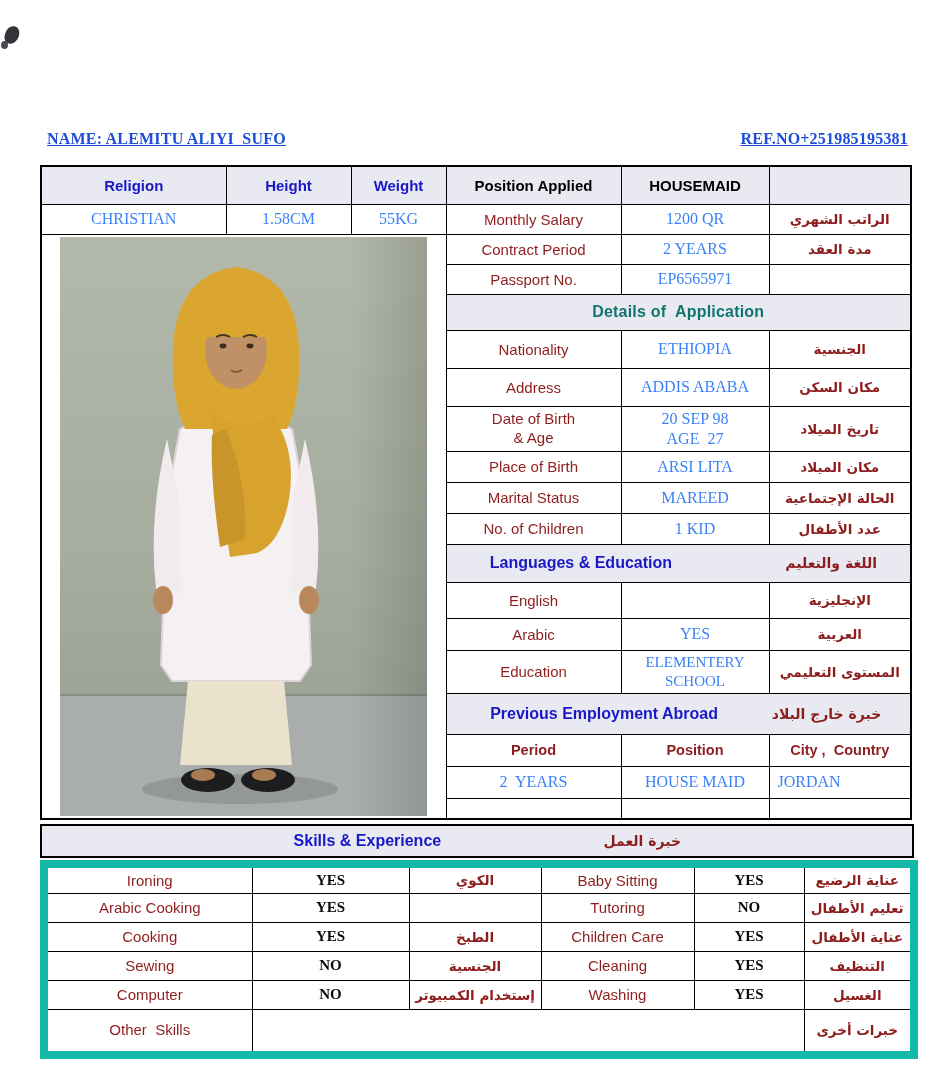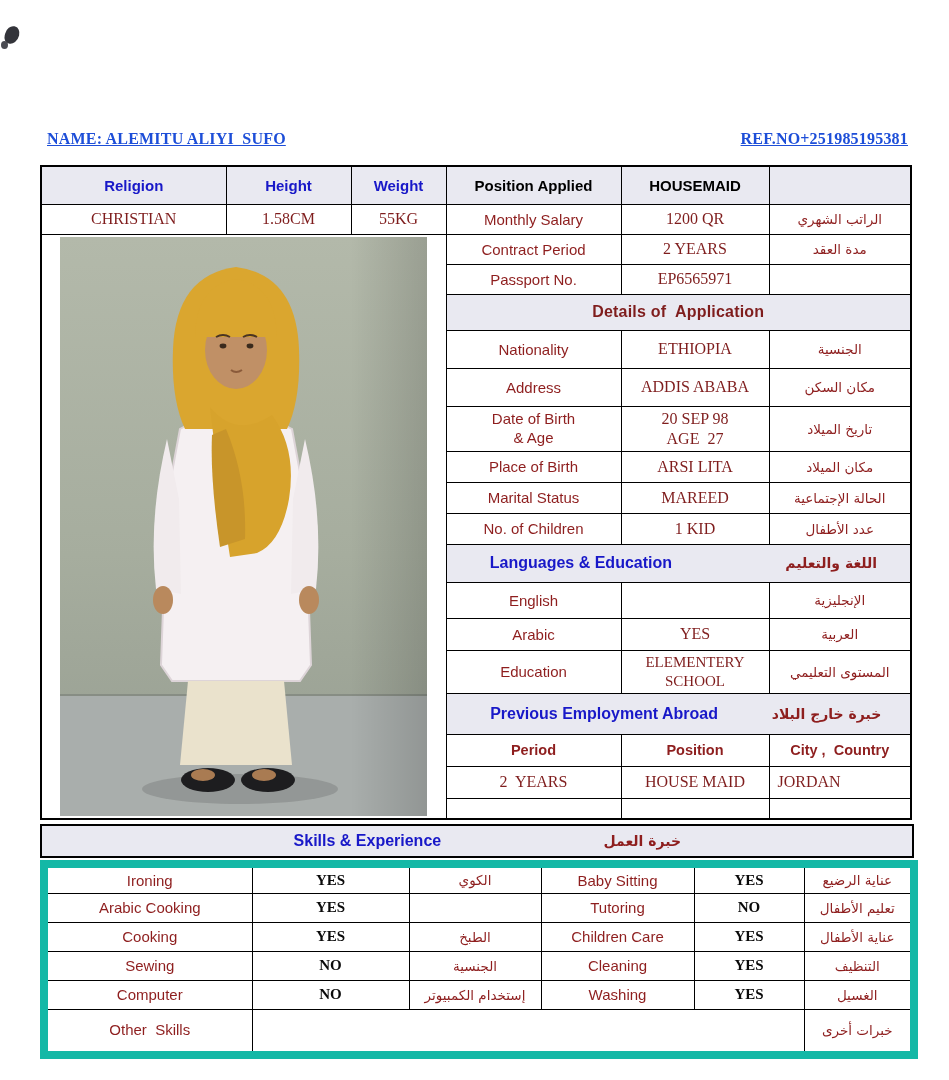--- a/index.html
+++ b/index.html
@@ -11,29 +11,29 @@
   .doc-title{font-family:"Liberation Serif",serif;font-size:16px;font-weight:bold;color:#1d4ed8;text-decoration:underline;white-space:pre;letter-spacing:0.2px;}
   table{border-collapse:collapse;table-layout:fixed;}
   .main{position:absolute;left:40px;top:165px;width:870px;border:2px solid #000;}
   .main td{border:1px solid #000;text-align:center;vertical-align:middle;padding:0 2px;overflow:hidden;}
   .skills{position:absolute;left:40px;top:860px;width:870px;border:8px solid #14b8a6;}
   .skills td{border:1px solid #000;text-align:center;vertical-align:middle;padding:0 2px;overflow:hidden;}
   .gray{background:#e9e9f1;}
   .hblue{color:#1818c8;font-weight:bold;font-size:15px;}
   .hblack{color:#000;font-weight:bold;font-size:15px;}
   .lbl{color:#8e1e1e;font-size:15px;}
-  .val{font-family:"Liberation Serif",serif;font-size:16px;color:#7f1d1d;margin-top:40px;}
+  .val{font-family:"Liberation Serif",serif;font-size:16px;color:#3b82f6;margin-top:40px;}
   .sval{font-family:"Liberation Serif",serif;font-weight:bold;font-size:15px;color:#0a0a0a;}
-  .ar{font-family:"DejaVu Sans",sans-serif;font-size:13.5px;color:#8e1e1e;direction:rtl;}
+  .ar{font-family:"DejaVu Sans",sans-serif;font-size:13.5px;color:#8e1e1e;direction:rtl;font-weight:bold;}
   .pre{white-space:pre;line-height:1.25;}
   .emphdr{color:#8e1e1e;font-weight:bold;font-size:14.5px;}
   .sec{position:relative;}
   .sec .t{position:absolute;top:50%;transform:translate(-50%,-50%);color:#1818c8;font-weight:bold;font-size:16px;white-space:nowrap;}
   .sec .a{position:absolute;top:50%;transform:translate(-50%,-50%);font-family:"DejaVu Sans",sans-serif;font-weight:bold;font-size:14px;color:#8e1e1e;white-space:nowrap;direction:rtl;}
-  .center-title{color:#7f1d1d;font-weight:bold;font-size:16px;letter-spacing:0.2px;white-space:pre;}
+  .center-title{color:#0f766e;font-weight:bold;font-size:16px;letter-spacing:0.2px;white-space:pre;}
   .photo-cell{padding:0 !important;}
   .photo-cell svg{display:block;margin:2px auto;}
   .skills-bar{position:absolute;left:40px;top:824px;width:870px;height:30px;background:#e9e9f1;border:2px solid #000;}
 </style>
 </head>
 <body>
 
 <div class="page">
 
   <div class="speck"></div>

